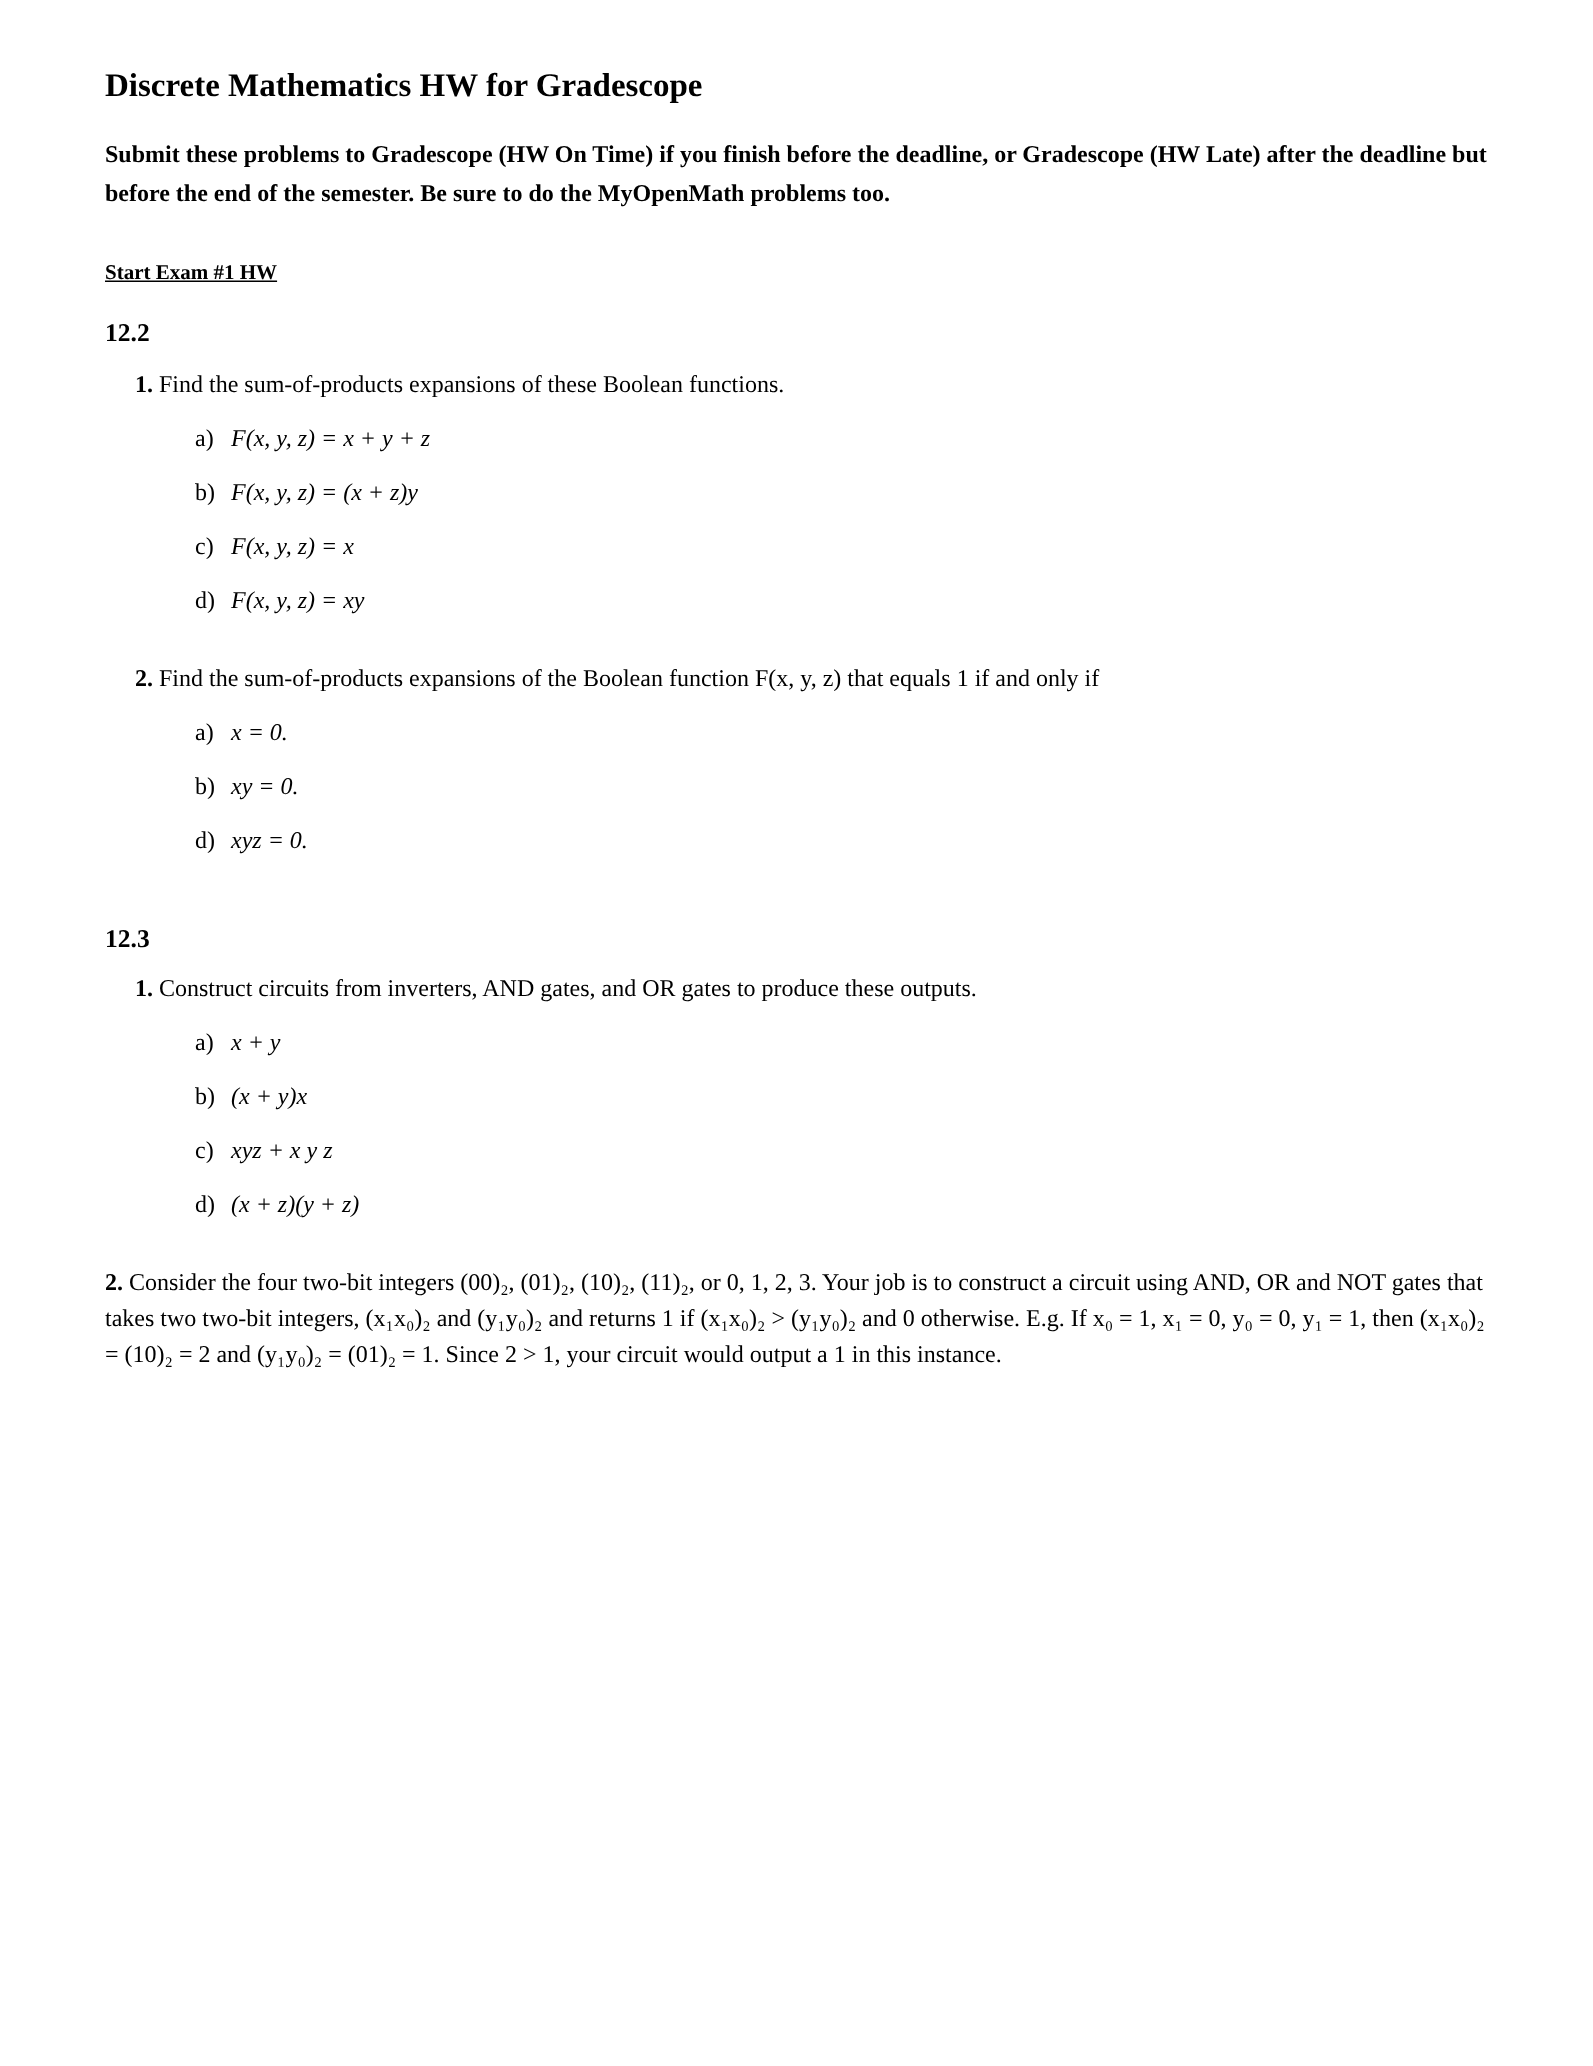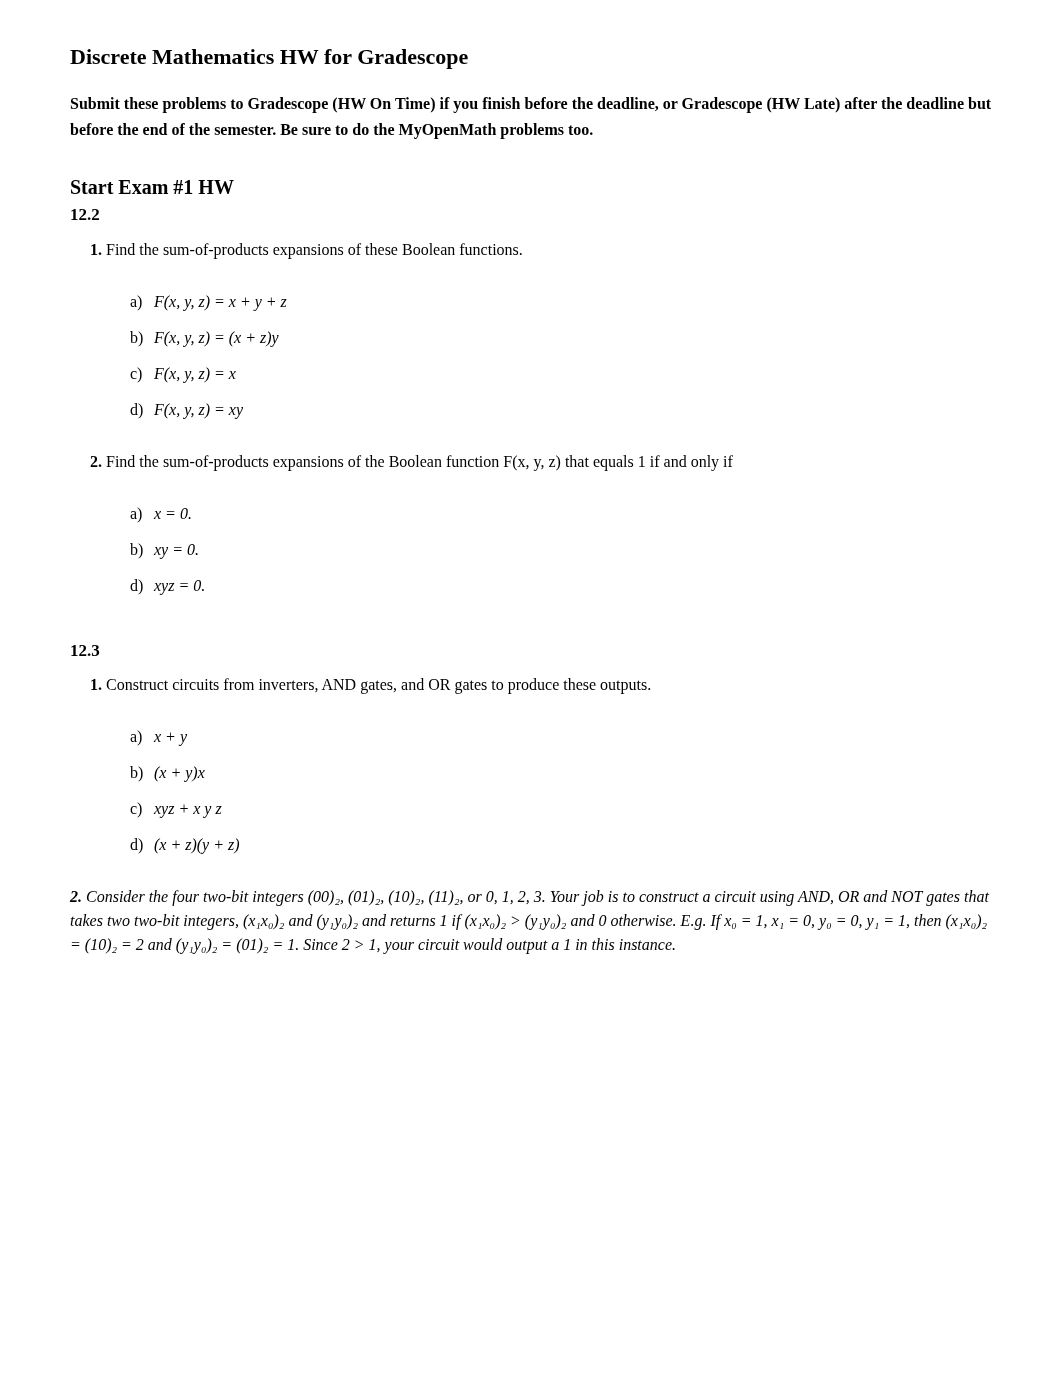--- a/index.html
+++ b/index.html
@@ -26,23 +26,24 @@
     }
 
     .intro-paragraph {
       font-size: 16px;
       margin-bottom: 30px;
       line-height: 1.6;
       font-weight: bold;
     }
 
     .section-heading {
-      font-size: 20px;
+      font-size: 14px;
       font-weight: bold;
-      margin-bottom: 0;
+      margin-bottom: 16px;
+      text-decoration: underline;
     }
 
     .subsection-number {
       font-size: 17px;
       font-weight: bold;
       margin-bottom: 10px;
     }
 
     .problem-item {
       margin-bottom: 18px;
@@ -53,21 +54,21 @@
       font-weight: bold;
       font-size: 16px;
     }
 
     .problem-text {
       display: inline;
       font-size: 16px;
     }
 
     .sub-items {
-      margin-top: 28px;
+      margin-top: 12px;
       margin-left: 40px;
     }
 
     .sub-item {
       margin-bottom: 12px;
       font-size: 16px;
     }
 
     .sub-label {
       display: inline-block;
@@ -172,18 +173,18 @@
         </div>
         <div class="sub-item">
           <span class="sub-label">d)</span>
           <span class="math">(x + z)(y + z)</span>
         </div>
       </div>
     </div>
   </div>
 
   <div class="problem-block">
-    <div class="problem-item" style="padding-left: 0; font-style: italic;">
+    <div class="problem-item" style="padding-left: 0;">
       <span class="problem-label">2.</span>
       <span class="problem-text"> </span><span class="problem-text">Consider the four two-bit integers (00)₂, (01)₂, (10)₂, (11)₂, or 0, 1, 2, 3. Your job is to construct a circuit using AND, OR and NOT gates that takes two two-bit integers, (x₁x₀)₂ and (y₁y₀)₂ and returns 1 if (x₁x₀)₂ &gt; (y₁y₀)₂ and 0 otherwise. E.g. If x₀ = 1, x₁ = 0, y₀ = 0, y₁ = 1, then (x₁x₀)₂ = (10)₂ = 2 and (y₁y₀)₂ = (01)₂ = 1. Since 2 &gt; 1, your circuit would output a 1 in this instance.</span>
     </div>
   </div>
 </div>
 
 </body></html>

